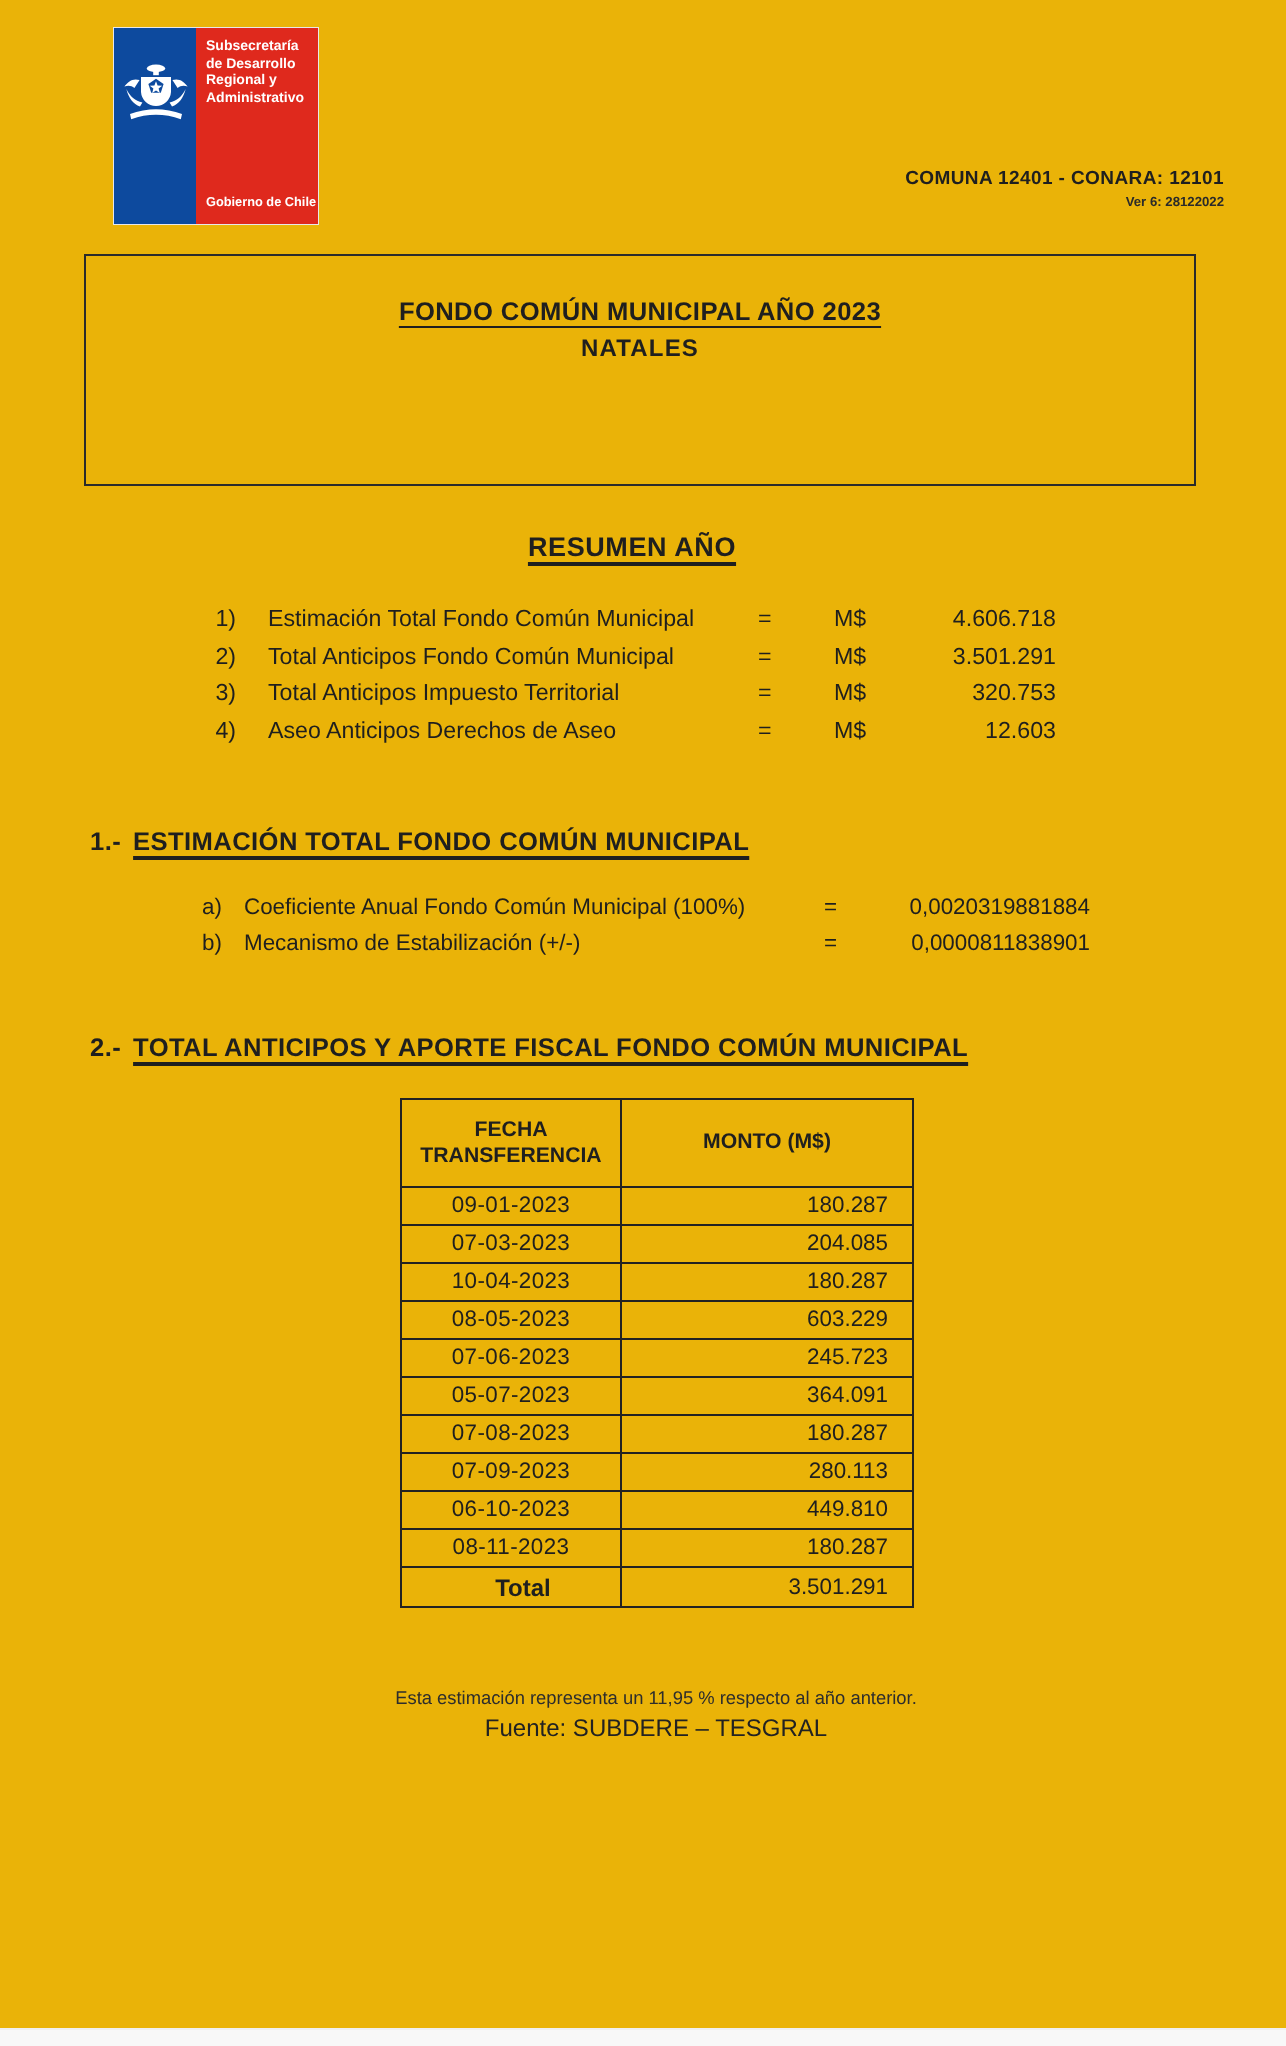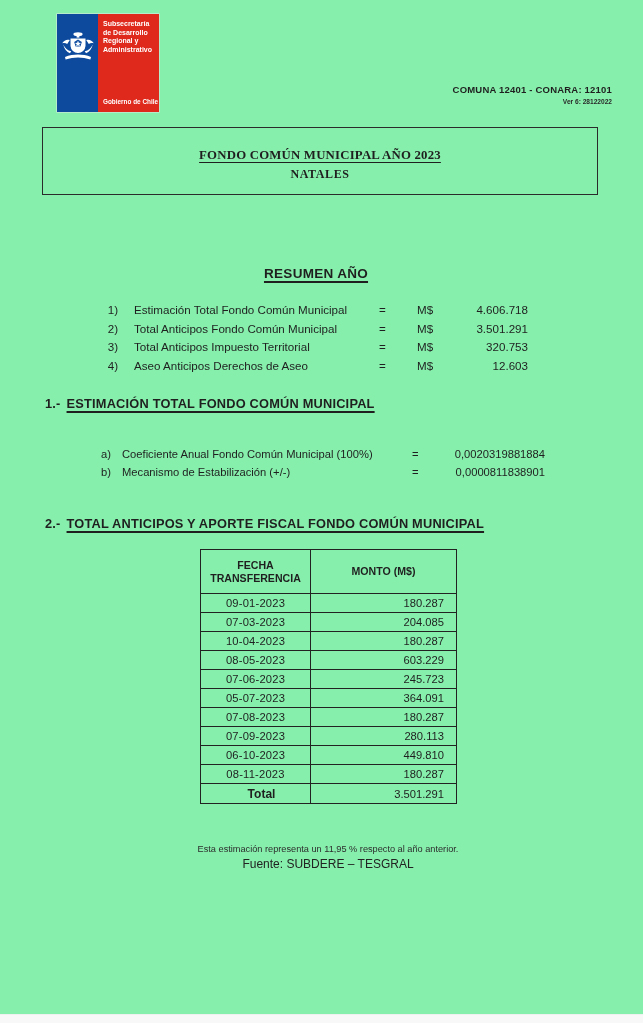--- a/index.html
+++ b/index.html
@@ -1,48 +1,48 @@
 <!DOCTYPE html>
 <html><head>
 <meta charset="utf-8">
 <style>
   html,body{margin:0;padding:0;background:#ffffff;}
   .page{
     position:relative;width:643px;height:1023px;margin:0 auto;
-    background:#86efac;overflow:hidden;
+    background:#eab308;overflow:hidden;
     font-family:"Liberation Sans",sans-serif;color:#1f1f1f;
   }
   
   .logo{position:absolute;left:57px;top:14px;width:102px;height:98px;display:flex;box-shadow:0 0 0 0.5px #e8e8e8;}
   .logo-blue{width:41px;background:#0d4a9e;position:relative;}
   .logo-blue svg{position:absolute;left:50%;top:17px;transform:translateX(-50%);}
   .logo-red{flex:1;background:#df291d;position:relative;}
   .logo-agency{position:absolute;left:5px;top:6px;right:3px;color:#ffffff;font-size:7px;line-height:8.6px;font-weight:bold;white-space:pre-line;}
   .logo-gov{position:absolute;left:5px;bottom:7px;color:#ffffff;font-size:6.4px;font-weight:bold;white-space:nowrap;}
   
   .comuna-line{position:absolute;right:31px;top:84px;font-size:9.5px;font-weight:bold;letter-spacing:.2px;}
   .version-line{position:absolute;right:31px;top:98px;font-size:6.6px;font-weight:bold;color:#2a2a2a;}
   
-  .title-box{position:absolute;left:42px;top:127px;width:556px;height:68px;border:1.6px solid #2b2b2b;box-sizing:border-box;text-align:center;font-family:Liberation Serif, serif;}
+  .title-box{position:absolute;left:42px;top:127px;width:556px;height:116px;border:1.6px solid #2b2b2b;box-sizing:border-box;text-align:center;}
   .doc-title{margin-top:20px;font-size:12.8px;font-weight:bold;text-decoration:underline;text-underline-offset:3px;text-decoration-thickness:1.4px;letter-spacing:.2px;}
   .doc-muni{margin-top:4px;font-size:12px;font-weight:bold;letter-spacing:.6px;}
   
   .resumen-heading{position:absolute;left:42px;top:266px;width:548px;text-align:center;font-size:13.5px;font-weight:bold;text-decoration:underline;text-underline-offset:3px;text-decoration-thickness:1.5px;letter-spacing:.3px;}
   .resumen-rows{position:absolute;left:0;top:303px;width:643px;}
   .res-row{position:relative;height:18.6px;font-size:11.6px;}
   .res-row .r-num{position:absolute;left:100px;width:18px;text-align:right;}
   .res-row .r-label{position:absolute;left:134px;}
   .res-row .r-eq{position:absolute;left:379px;}
   .res-row .r-unit{position:absolute;left:417px;}
   .res-row .r-value{position:absolute;left:430px;width:98px;text-align:right;}
   
   .sec-heading{position:absolute;left:45px;font-size:12.8px;font-weight:bold;letter-spacing:.2px;}
   .sec-heading .sec-num{margin-right:6px;}
   .sec-heading .sec-text{text-decoration:underline;text-underline-offset:3px;text-decoration-thickness:1.5px;}
-  .s1{top:396px;}
+  .s1{top:413px;}
   .s2{top:516px;}
   
   .sec1-rows{position:absolute;left:0;top:448px;width:643px;}
   .c-row{position:relative;height:17.6px;font-size:11.2px;}
   .c-row .c-num{position:absolute;left:95px;width:16px;text-align:right;}
   .c-row .c-label{position:absolute;left:122px;}
   .c-row .c-eq{position:absolute;left:412px;}
   .c-row .c-value{position:absolute;left:440px;width:105px;text-align:right;}
   
   .transfers{position:absolute;left:200px;top:549px;border-collapse:collapse;table-layout:fixed;}

